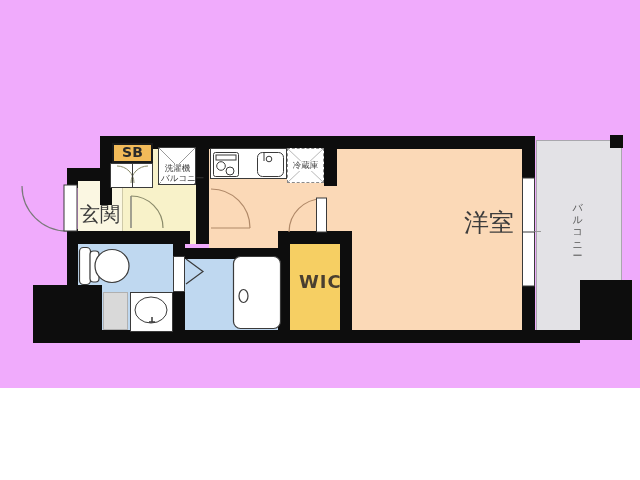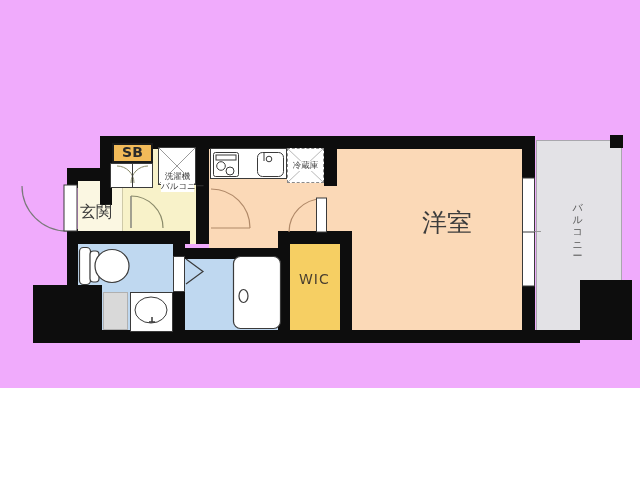--- a/index.html
+++ b/index.html
@@ -17,23 +17,23 @@
   .wall{background:#0d0d0d;}
   
   .fixbox{background:#fff;border:1px solid #3a3a3a;box-sizing:border-box;}
   .dashbox{background:#fff;border:1px dashed #8a8a8a;box-sizing:border-box;}
   .graybox{background:#d9d9d9;border:1px solid #b0b0b0;box-sizing:border-box;}
   .sbbox{background:#f2ba59;border:2px solid #1a1a1a;box-sizing:border-box;
          display:flex;align-items:center;justify-content:center;}
   
   .lbl{color:#3a3a3a;line-height:1.1;white-space:nowrap;}
   .lbl-sb{font-size:14px;font-weight:bold;color:#2a2a2a;}
-  .lbl-genkan{font-size:16px;}
+  .lbl-genkan{font-size:20px;}
   .lbl-room{font-size:25px;text-align:center;line-height:1.2;color:#3c3c3c;}
-  .lbl-wic{font-size:14px;font-weight:normal;color:#4a3f30;letter-spacing:1px;}
+  .lbl-wic{font-size:18px;font-weight:bold;color:#4a3f30;letter-spacing:1px;}
   .lbl-tiny{font-size:8.5px;text-align:center;line-height:1.15;background:#fff;}
   .lbl-balcony{font-size:10px;color:#555;writing-mode:vertical-rl;letter-spacing:2px;}
   .stepline{background:#cfc9a8;}
   svg{position:absolute;left:0;top:0;}
 </style>
 </head>
 <body>
 
 <div id="canvas">
 
@@ -149,28 +149,28 @@
 
     <g>
       <rect x="522.5" y="178" width="12" height="108" fill="#ffffff" stroke="#3a3a3a" stroke-width="1"></rect>
       <line x1="522.5" y1="232" x2="534.5" y2="232" stroke="#3a3a3a" stroke-width="1"></line>
       <line x1="534.5" y1="231.5" x2="541" y2="231.5" stroke="#9a9a9a" stroke-width="1"></line>
     </g>
   </svg>
 
   <div class="abs lbl lbl-genkan" style="left:80px;top:203px;">玄関</div>
 
-  <div class="abs lbl lbl-tiny" style="left:161px;top:172px;width:33px;font-family:Liberation Serif, serif;">
+  <div class="abs lbl lbl-tiny" style="left:161px;top:164px;width:33px;font-family:Liberation Serif, serif;">
     <div>洗濯機</div>
     <div>バルコニー</div>
   </div>
 
   <div class="abs lbl lbl-tiny" style="left:291px;top:161px;width:29px;">冷蔵庫</div>
 
-  <div class="abs lbl lbl-room" style="left:380px;top:208px;width:134px;">
+  <div class="abs lbl lbl-room" style="left:380px;top:208px;width:134px;text-align:right;">
     <div>洋室</div>
   </div>
 
   <div class="abs lbl lbl-wic" style="left:299px;top:272px;">WIC</div>
 
   <div class="abs lbl lbl-balcony" style="left:572px;top:196px;height:70px;">バルコニー</div>
 
 </div>
 
 </body></html>

